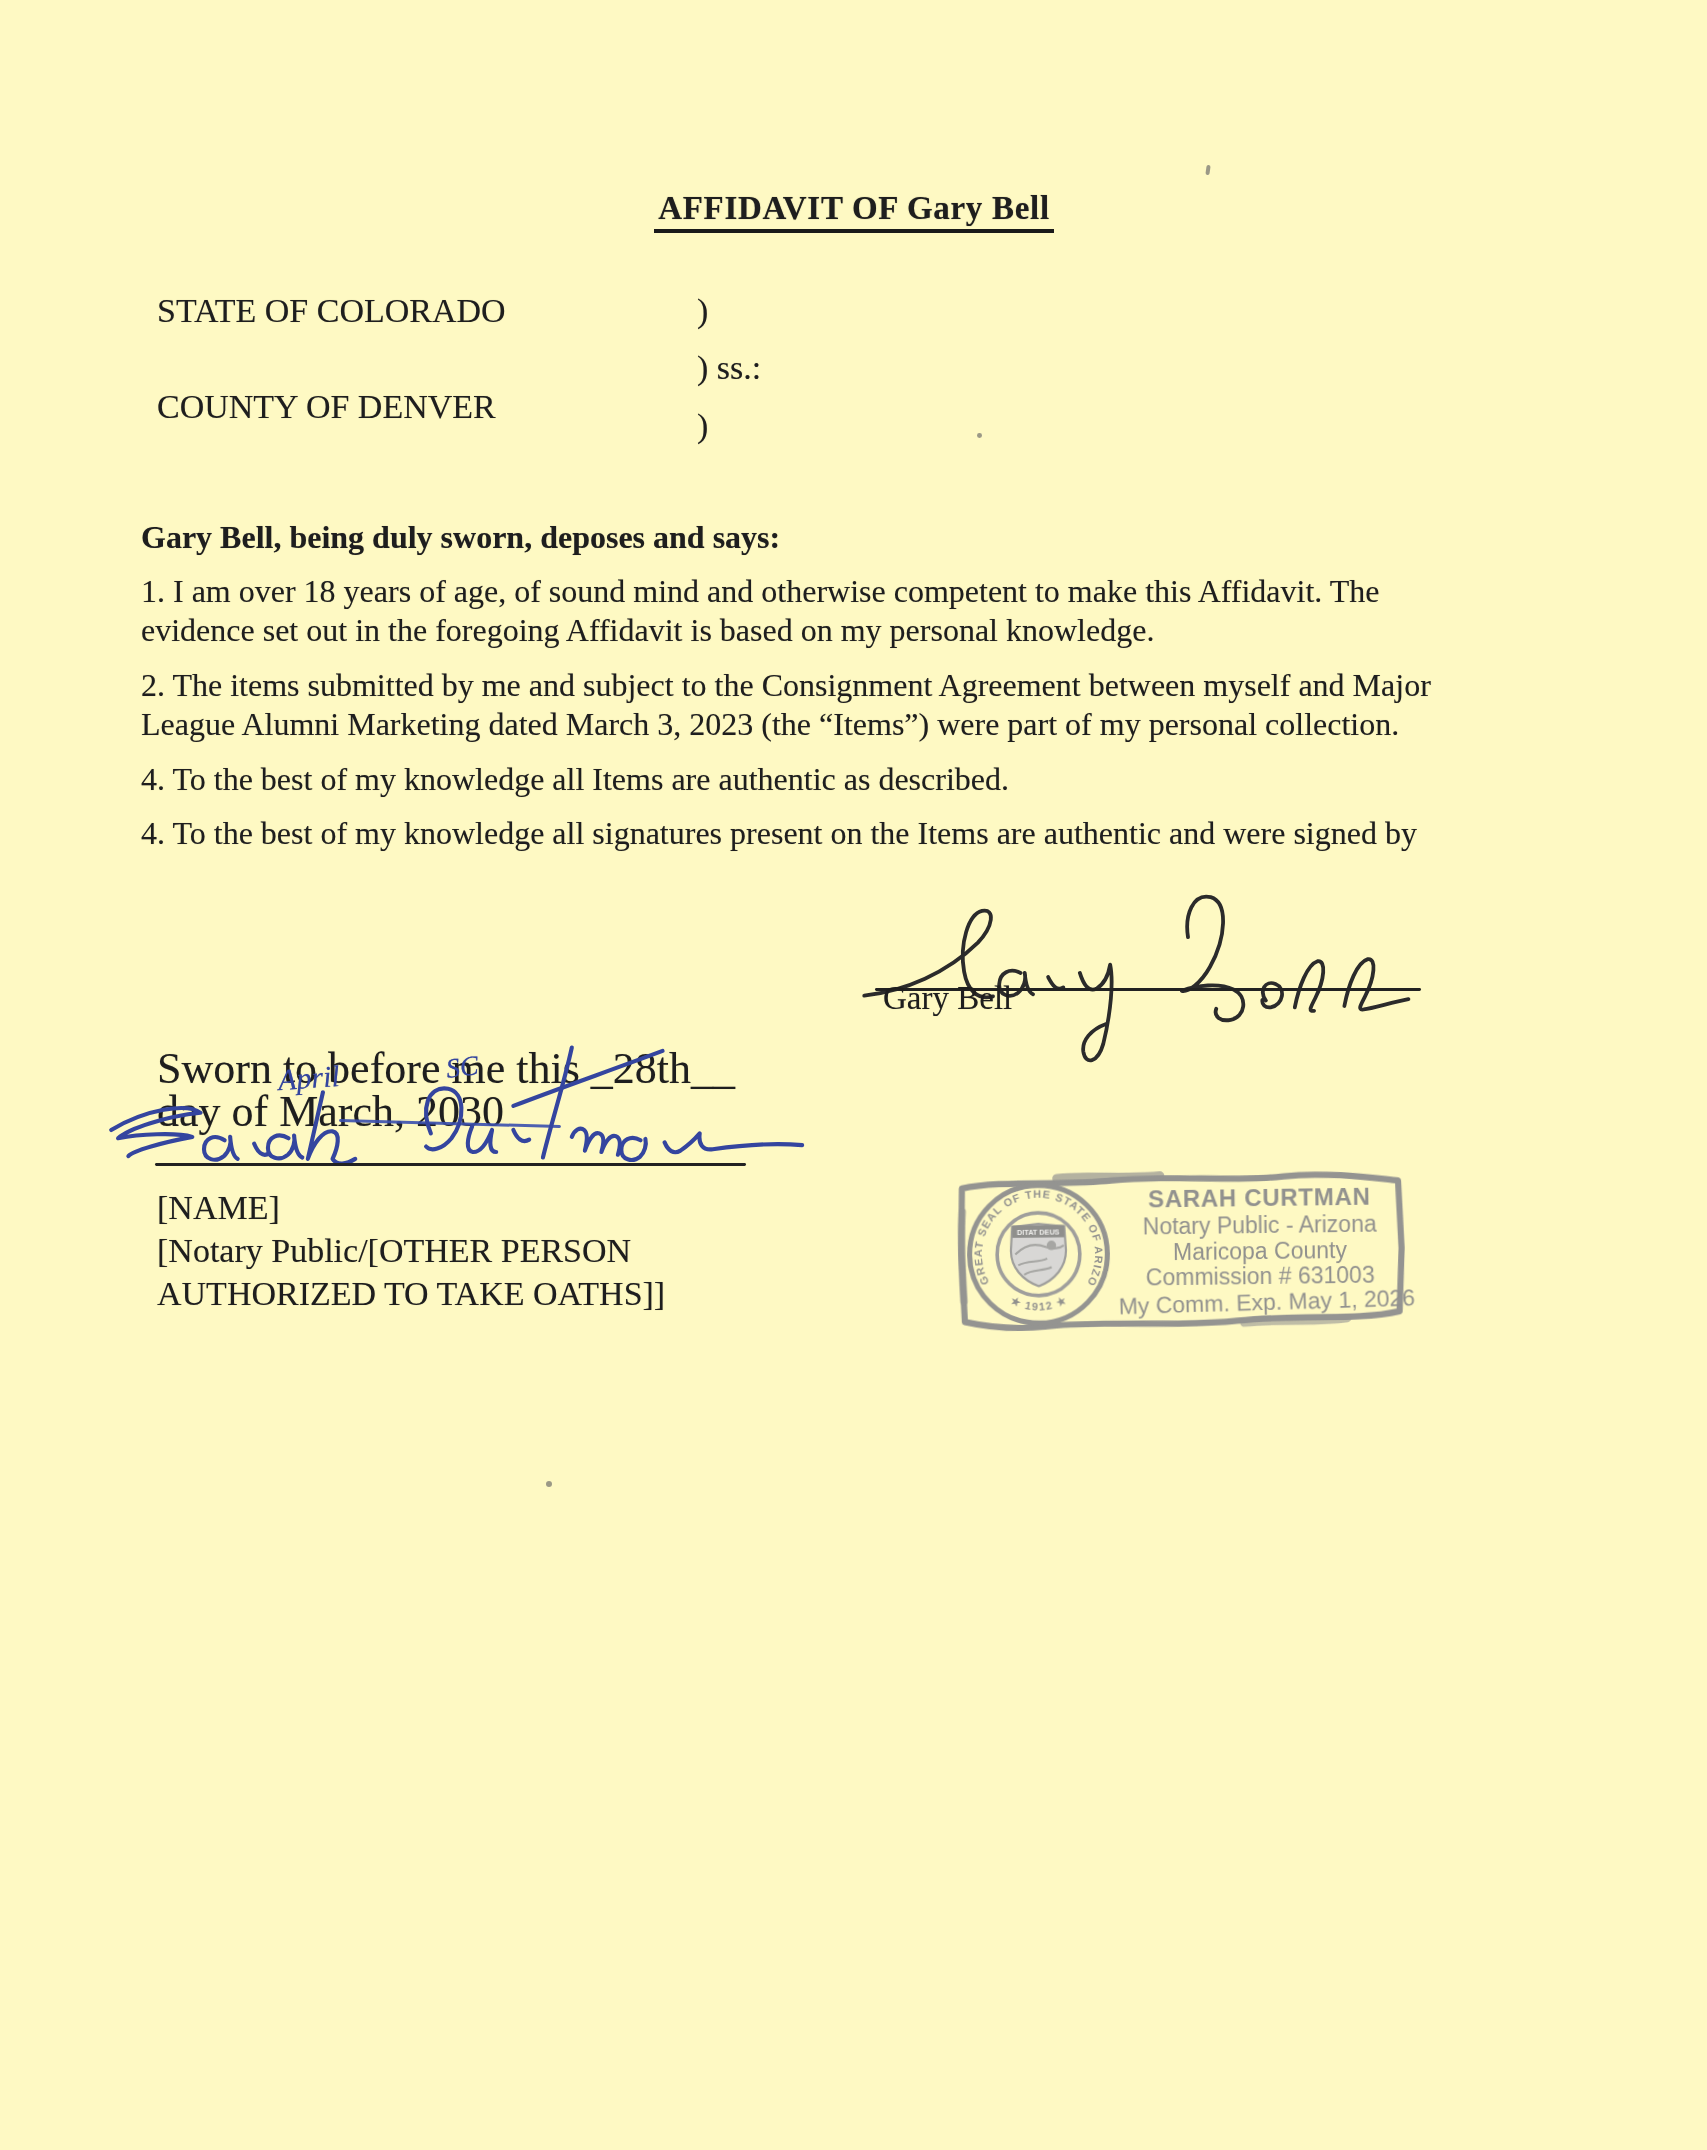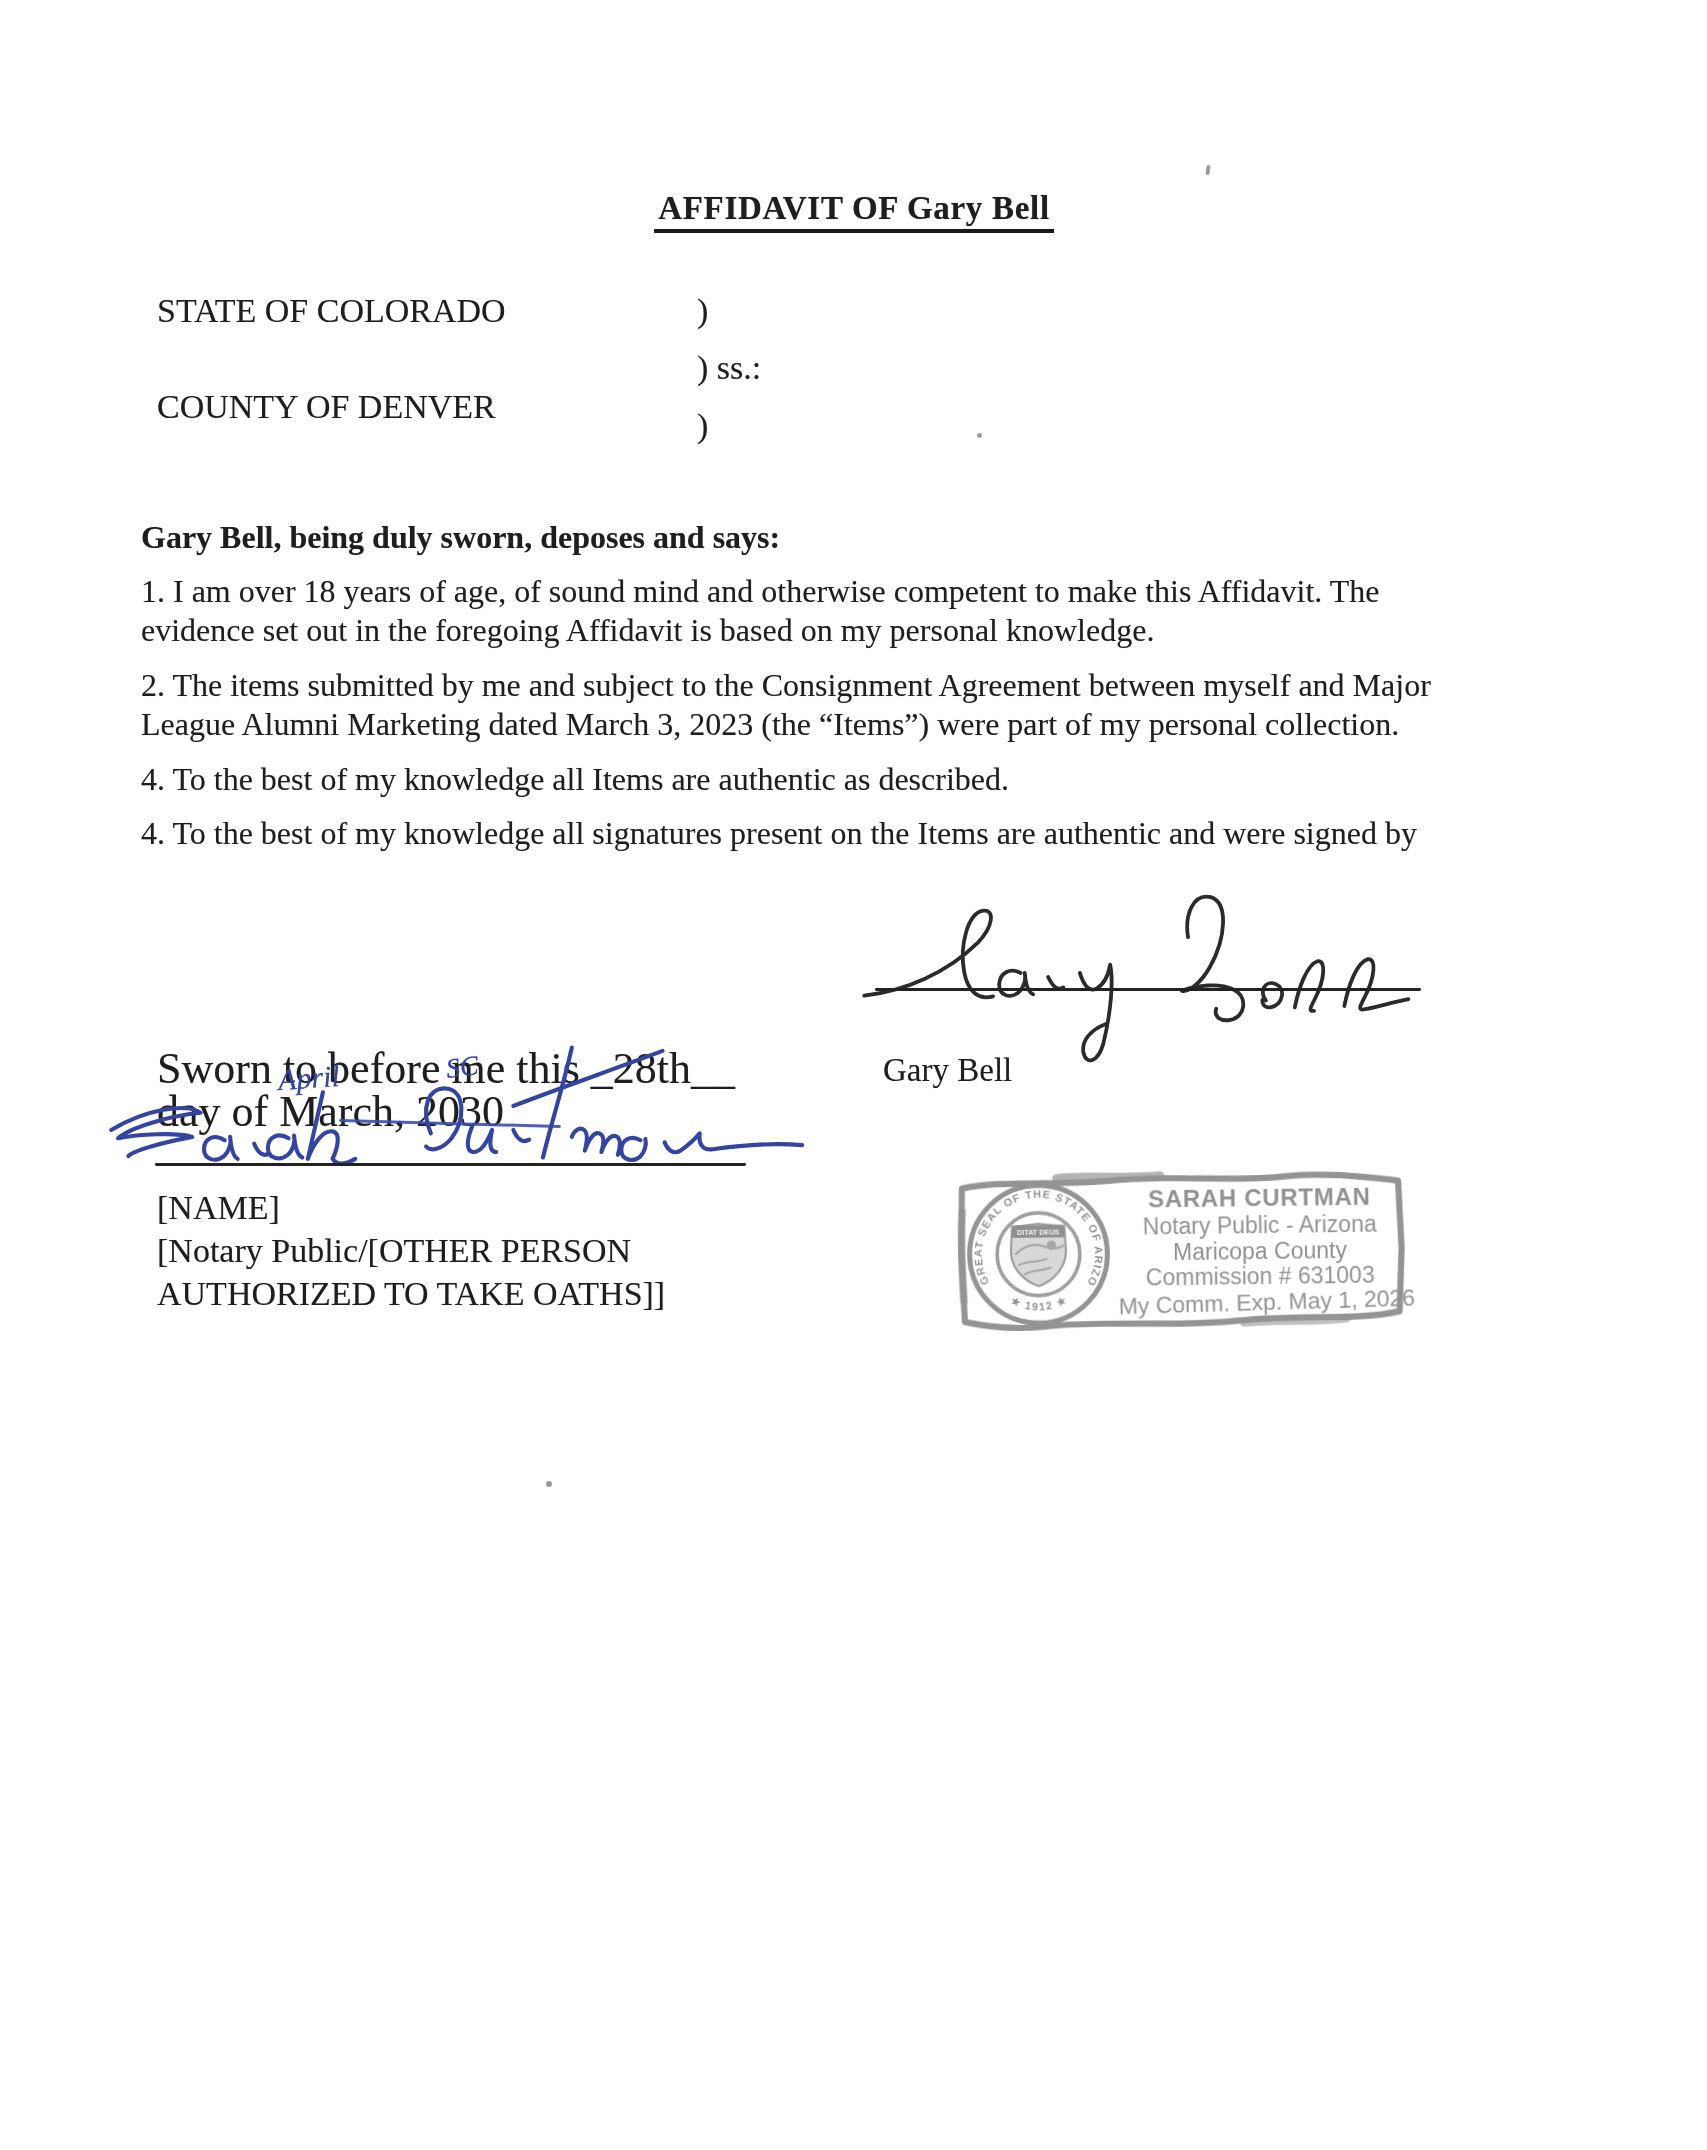--- a/index.html
+++ b/index.html
@@ -1,20 +1,20 @@
 <!DOCTYPE html>
 <html style="font-size:11px"><head>
 <meta charset="utf-8">
 <style>
   html,body{margin:0;padding:0;background:#e8e8e8;}
   .page{
     position:relative;
     width:1708px;
     height:2151px;
-    background:#ffffff;
+    background:#fef9c3;
     font-family:"Liberation Serif", serif;
     color:#1e1e1e;
     overflow:hidden;
   }
   .t{
     position:absolute;
     white-space:nowrap;
     text-shadow:0 0 0.8px rgba(25,25,25,0.35);
   }
   .title-wrap{
@@ -123,21 +123,21 @@
       <path d="M 292,148 C 298,160 305,169 314,163"></path>
       <path d="M 338,142 C 343,158 350,170 362,165 C 374,158 380,142 382,130 C 387,154 383,200 372,245 C 364,273 346,276 343,256 C 341,240 354,224 376,216"></path>
       <path d="M 495,90 C 490,58 502,26 528,32 C 554,40 550,92 527,133 C 513,158 495,170 486,168 C 508,160 540,156 561,166 C 583,177 578,206 557,210 C 542,213 532,205 536,194"></path>
       <path d="M 608,182 C 598,168 607,152 622,158 C 637,164 634,188 615,192 C 607,193 602,188 603,181"></path>
       <path d="M 650,192 C 656,162 668,130 683,125 C 696,123 693,152 680,178 C 673,192 669,198 678,197"></path>
       <path d="M 722,190 C 728,159 740,127 756,122 C 769,120 766,149 752,176 C 745,190 741,196 750,195 C 764,193 790,185 815,180"></path>
     </g>
   </svg>
 
   <div class="sigline" style="left:875px; top:988px; width:546px; height:3.4px;"></div>
-  <div class="t" style="left:883px; top:1052px; font-size:33px;">Gary Bell</div>
+  <div class="t" style="left:883px; top:980px; font-size:33px;">Gary Bell</div>
 
   <div class="t jurat" style="left:157px; top:1047px;">
     <div><span>Sworn to before me this </span><span>_28th__</span></div>
     <div><span>day of </span><span>March</span><span>, 2030</span></div>
   </div>
 
   <div class="hand-april" style="left:278px; top:1061px;">April</div>
   <div class="hand-sc" style="left:446px; top:1051px;">SC</div>
 
   <div class="strike" style="left:339px; top:1122px; width:222px;"></div>

